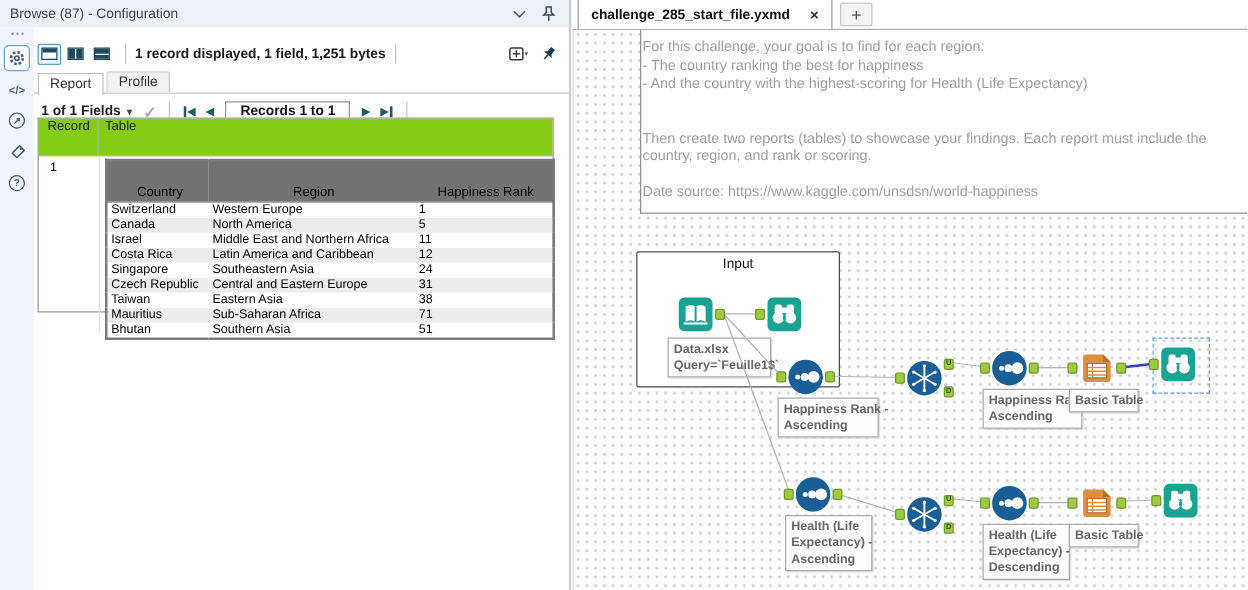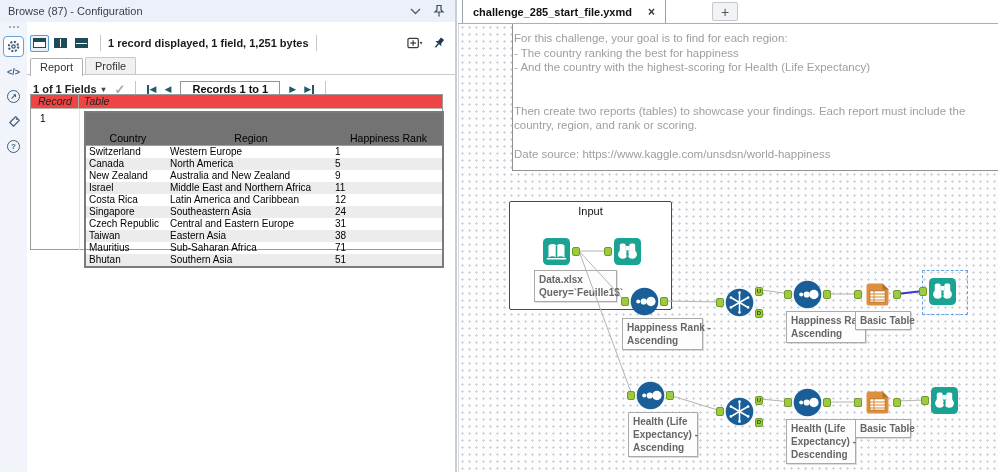--- a/index.html
+++ b/index.html
@@ -45,36 +45,36 @@
   .nav-row { display:flex; align-items:center; height:22px; margin-top:3px; padding-left:6px; font-size:11px;text-align:center; }
   .fields-dd { display:flex; align-items:center; font-weight:600; color:#222; }
   .caret { font-size:8px; color:#444; margin-left:5px; }
   .check { color:#a9a9a9; font-weight:bold; font-size:13px; margin:0 2px 0 9px; }
   .nav-btn { display:flex; align-items:center; margin:0 4px; color:#1f5a66; font-size:9px; cursor:pointer; }
   .nav-btn .bar { width:2px; height:9px; background:#1f5a66; }
   .nav-btn .bar.l { margin-right:1px; } .nav-btn .bar.r { margin-left:1px; }
   .records-box { width:100px; height:17px; border:1px solid #949494; display:flex; align-items:center; justify-content:center; font-size:11px; font-weight:600; color:#111; margin:0 5px; background:#fff; }
 
   .grid-area { position:absolute; left:3px; top:72px; width:413px; height:156px; border:1px solid #9a9a9a; background:#fff; }
-  .grid-header { display:flex; height:14px; background:#ef4444; border-bottom:1px solid #b8b5ae; font-size:10.5px; color:#222;font-style:italic; }
+  .grid-header { display:flex; height:30px; background:#84cc16; border-bottom:1px solid #b8b5ae; font-size:10.5px; color:#222; }
   .grid-header .rec-h { width:48px; padding-left:7px; border-right:1px solid #b0ada6; }
   .grid-header .tab-h { padding-left:5px; }
   .grid-body { position:relative; height:141px; }
   .rec-col-sep { position:absolute; left:48px; top:0; bottom:0; width:1px; background:#e4e4e4; }
   .record-val { position:absolute; left:9px; top:4px; font-size:10px; color:#000; }
 
   .report-table { position:absolute; left:53px; top:2px; width:358px; border-collapse:collapse; border:2px solid #7b7b7b; font-size:10px; color:#000; table-layout:fixed; }
   .report-table th { background:#737373; font-weight:normal; font-size:10.5px; text-align:center; padding:19px 0 1px 3px; height:13px; border-bottom:1px solid #9f9f9f; }
   .report-table td { padding:0 0 0 3px; height:12px; line-height:12px; white-space:nowrap; overflow:hidden; }
   .report-table tr:nth-child(even) td { background:#ececec; }
   .report-table col.c1 { width:82px; } .report-table col.c2 { width:165px; } .report-table col.c3 { width:111px; }
 
   
   .right-panel { position:absolute; left:458px; top:0; width:540px; height:472px; background:#fff; }
-  .doc-tabbar { height:24px; background:#fff; border-bottom:1px solid #a9aeb9; display:flex; align-items:flex-end;gap:40px; }
+  .doc-tabbar { height:24px; background:#fff; border-bottom:1px solid #a9aeb9; display:flex; align-items:flex-end; }
   .doc-tab { display:inline-flex; align-items:center; height:24px; padding:0 10px; border:1px solid #9aa0ac; border-bottom:none; background:#fff; font-size:11px; font-weight:bold; color:#111; margin-left:4px; position:relative; z-index:2; }
   .doc-tab .close-x { margin-left:16px; font-size:12px; color:#333; cursor:pointer; font-weight:bold; }
   .new-tab-btn { width:26px; height:19px; margin:0 0 2px 6px; background:#f2f3f5; border:1px solid #c4c7cd; border-radius:2px; display:flex; align-items:center; justify-content:center; font-size:14px; color:#555; cursor:pointer; }
 
   .canvas { position:absolute; left:0; top:24px; width:540px; height:448px; overflow:hidden; border-left:1px solid #d8dbe2;
     background-color:#fdfdfe;
     background-image:radial-gradient(circle, #d2d5dd 1px, transparent 1.3px);
     background-size:7px 7px; }
 
   .comment-box { position:absolute; left:53px; top:0; width:530px; height:147px; background:#fff; border-left:1px solid #909090; border-bottom:1px solid #909090; padding:7px 0 0 1px; z-index:1; }
@@ -286,25 +286,20 @@
                 <td>Switzerland</td>
                 <td>Western Europe</td>
                 <td>1</td>
               </tr>
               <tr>
                 <td>Canada</td>
                 <td>North America</td>
                 <td>5</td>
               </tr>
               <tr>
-                <td>New Zealand</td>
-                <td>Australia and New Zealand</td>
-                <td>9</td>
-              </tr>
-              <tr>
                 <td>Israel</td>
                 <td>Middle East and Northern Africa</td>
                 <td>11</td>
               </tr>
               <tr>
                 <td>Costa Rica</td>
                 <td>Latin America and Caribbean</td>
                 <td>12</td>
               </tr>
               <tr>

